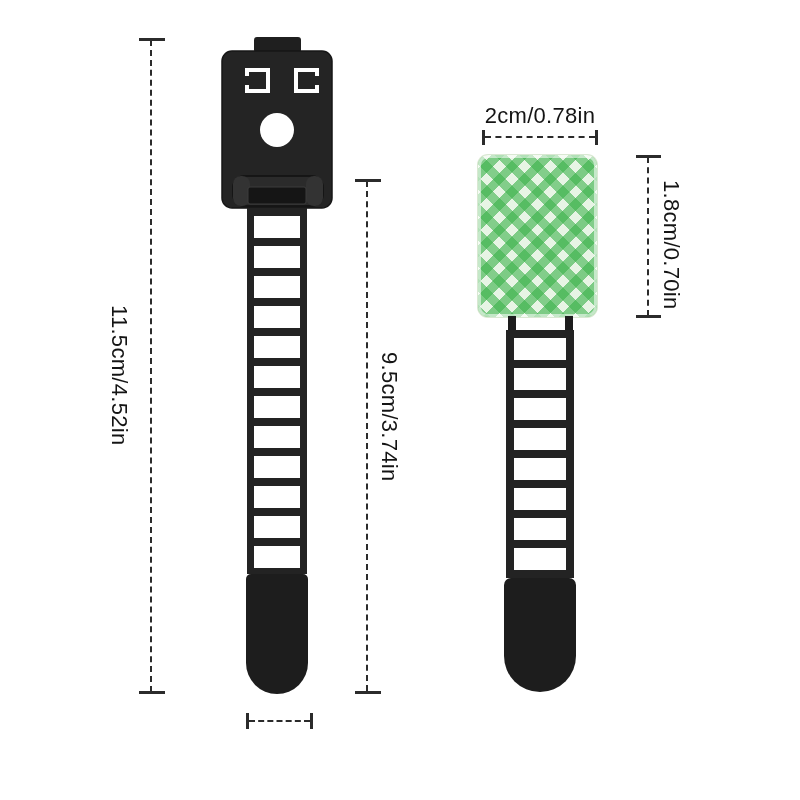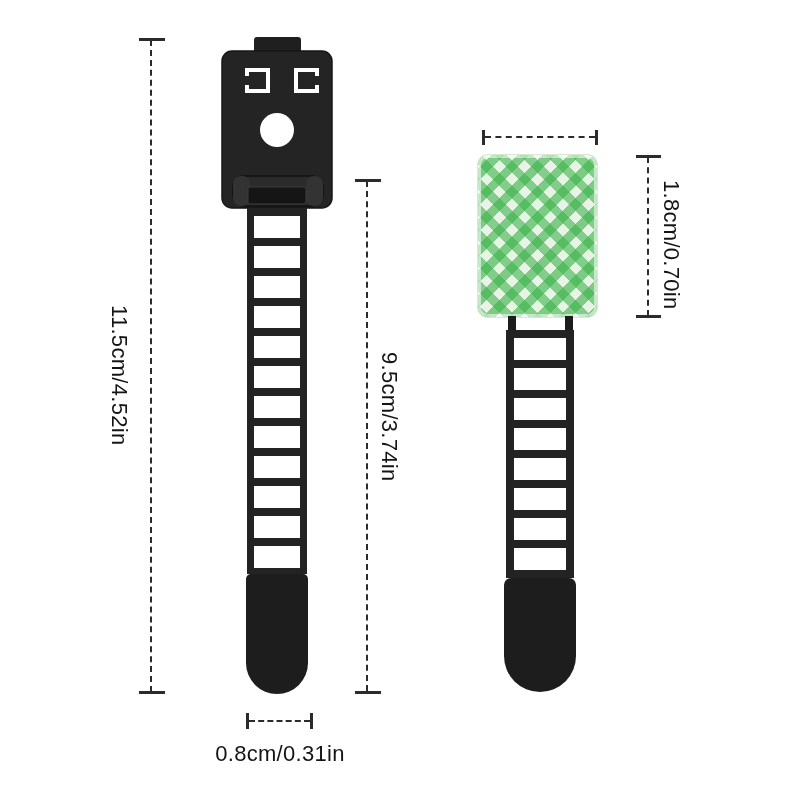--- a/index.html
+++ b/index.html
@@ -115,22 +115,22 @@
   <div class="abs dim-label vert" style="left:106px;top:305px;">11.5cm/4.52in</div>
 
   <div class="abs hcap" style="left:355px;top:179px;width:26px;"></div>
   <div class="abs vdash" style="left:366px;top:181px;height:510px;"></div>
   <div class="abs hcap" style="left:355px;top:691px;width:26px;"></div>
   <div class="abs dim-label vert" style="left:376px;top:352px;">9.5cm/3.74in</div>
 
   <div class="abs vcap" style="left:246px;top:713px;height:16px;"></div>
   <div class="abs hdash" style="left:249px;top:720px;width:61px;"></div>
   <div class="abs vcap" style="left:310px;top:713px;height:16px;"></div>
-  <div class="abs dim-label horiz" style="left:205px;top:740px;width:150px;">0.8cm/0.31in</div>
 
+  <div class="abs dim-label horiz" style="left:465px;top:102px;width:150px;">2cm/0.78in</div>
   <div class="abs vcap" style="left:482px;top:130px;height:15px;"></div>
   <div class="abs hdash" style="left:485px;top:136px;width:110px;"></div>
   <div class="abs vcap" style="left:595px;top:130px;height:15px;"></div>
 
   <div class="abs hcap" style="left:636px;top:155px;width:25px;"></div>
   <div class="abs vdash" style="left:647px;top:157px;height:159px;"></div>
   <div class="abs hcap" style="left:636px;top:315px;width:25px;"></div>
   <div class="abs dim-label vert" style="left:658px;top:180px;">1.8cm/0.70in</div>
 
 </div>

